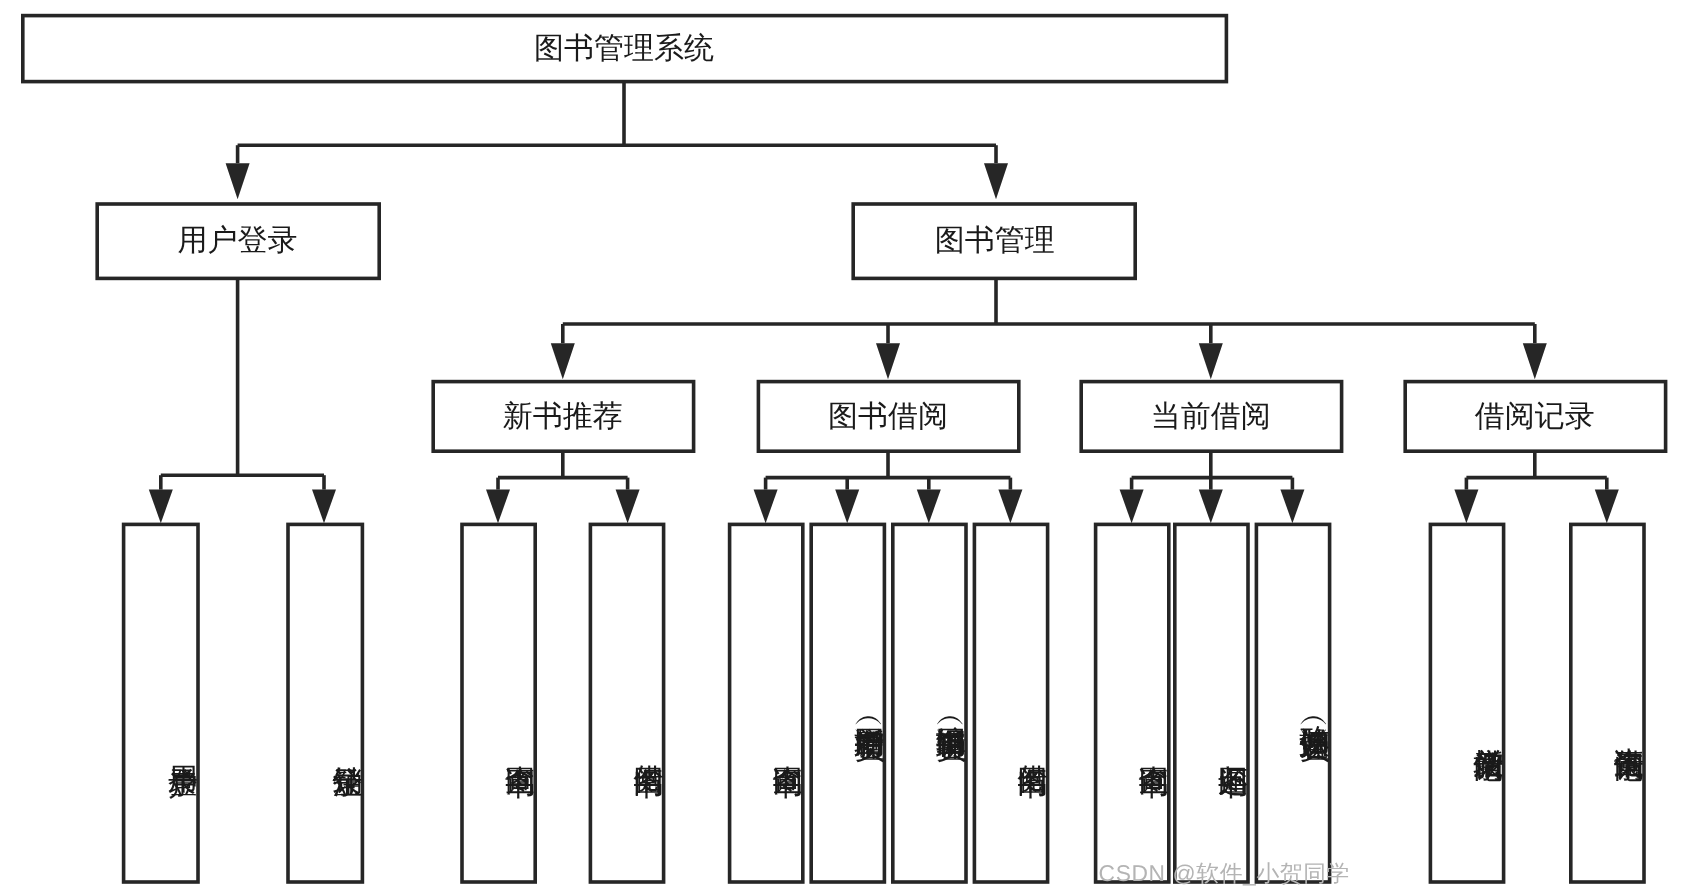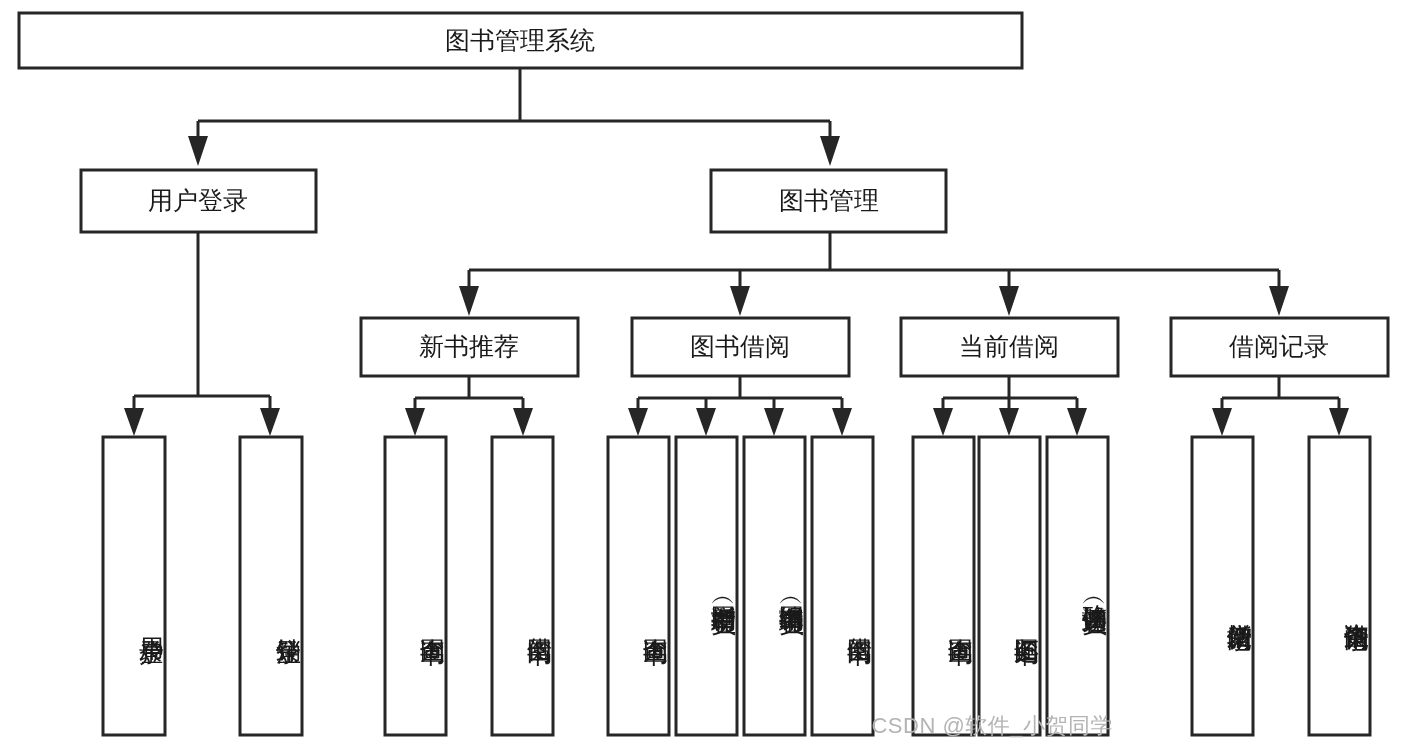--- a/index.html
+++ b/index.html
@@ -61,24 +61,24 @@
     letter-spacing: 1px;
     text-align: center;
     white-space: nowrap;
     display: flex;
     align-items: flex-start;
     justify-content: center;
     pointer-events: none;
   }
   .watermark {
     position: absolute;
-    right: 22px;
+    right: 10px;
     bottom: 6px;
     font-family: "Liberation Sans", "DejaVu Sans", sans-serif;
-    font-size: 22px;
+    font-size: 19px;
     color: #b4b4b4;
     letter-spacing: 0.5px;
     white-space: nowrap;
   }
 </style>
 </head>
 <body>
 
 <div id="diagram-root">
 

